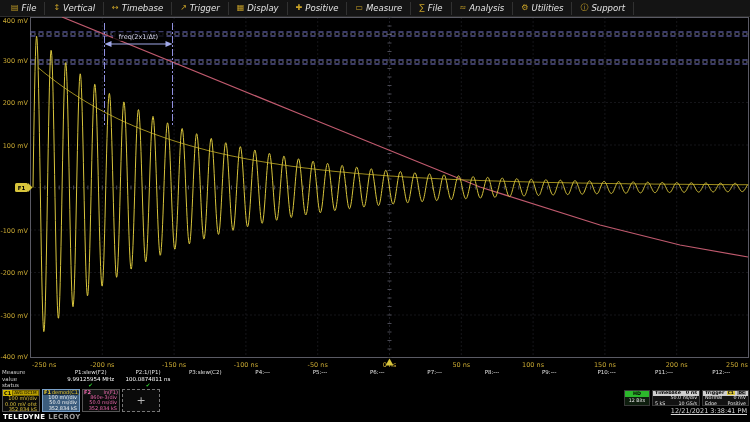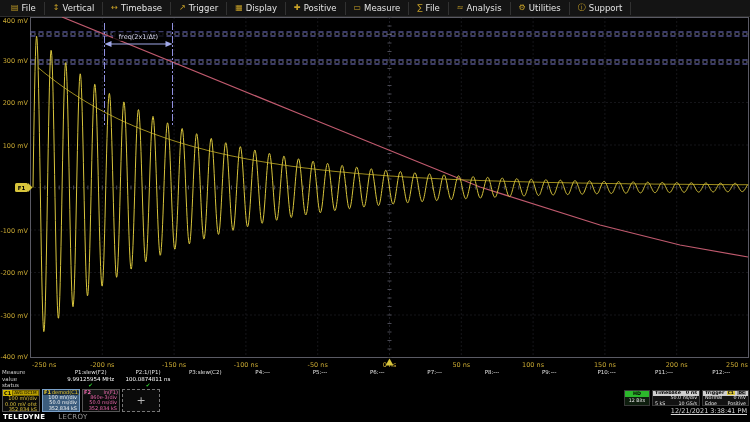--- a/index.html
+++ b/index.html
@@ -6,21 +6,21 @@
   html,body { background:#000; }
   .screen{ width:750px; height:422px; position:relative; background:#000;
            font-family:"DejaVu Sans", sans-serif; overflow:hidden; }
 
   
   .menubar{ position:absolute; top:0; left:0; right:0; height:17px; background:#141414;
             border-bottom:1px solid #2c2c2c; display:flex; align-items:center; padding-left:3px; }
   .menu-item{ display:flex; align-items:center; gap:3px; padding:0 8px; height:13px;
               border-right:1px solid #313131; cursor:default; }
   .mi-icon{ font-size:8px; color:#c9a227; line-height:1; }
-  .mi-label{ font-size:8.5px; color:#e4e4e4; line-height:1; white-space:nowrap; }
+  .mi-label{ font-size:8.5px; color:#e4e4e4; line-height:1; white-space:nowrap;font-style:italic; }
 
   
   svg.plot{ position:absolute; top:17px; left:0; }
 
   
   .bottom{ position:absolute; top:370px; left:0; width:750px; height:52px; background:#000; }
 
   .measure{ position:absolute; top:0; left:0; right:0; }
   .m-row{ display:flex; line-height:1; }
   .m-row.r0{ height:7px; }
@@ -62,21 +62,21 @@
   .abox.hd .abody{ background:#0e1e0e; align-items:center; }
   .abox.tb{ width:48px; }
   .abox.trg{ width:47px; }
   .tbadge{ font-size:4.2px; padding:0 1px; line-height:1; }
   .tbadge.src{ background:#d8c53c; color:#000; }
   .tbadge.cpl{ background:#8f8f8f; color:#000; margin-left:1px; }
 
   .timestamp{ position:absolute; top:37px; right:3px; font-size:6.5px; color:#d8d8d8;text-decoration:underline; }
   .logo{ position:absolute; top:44px; left:3px; font-size:7px; line-height:1; font-weight:bold;
          color:#fff; letter-spacing:.3px; white-space:nowrap; }
-  .logo .lc{ color:#9a9a9a; margin-left:13px; font-weight:normal; }
+  .logo .lc{ color:#9a9a9a; margin-left:3px; font-weight:bold; }
 </style>
 </head>
 <body>
 
 <div class="screen">
 
   <div class="menubar">
       <div class="menu-item">
         <span class="mi-icon">▤</span>
         <span class="mi-label">File</span>

